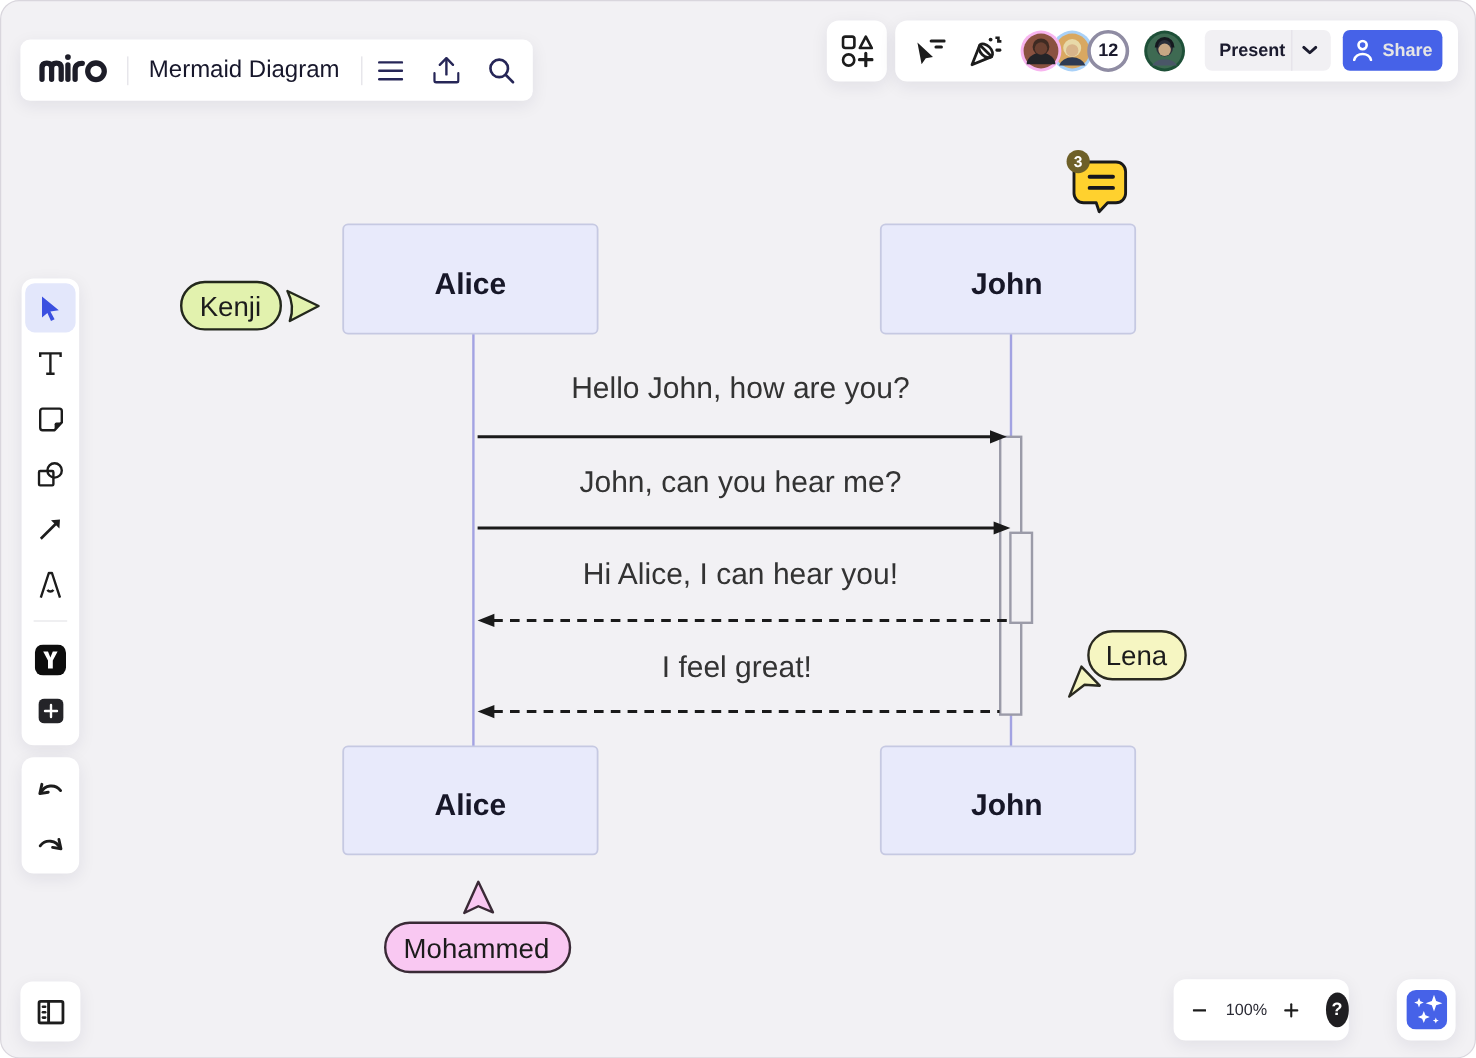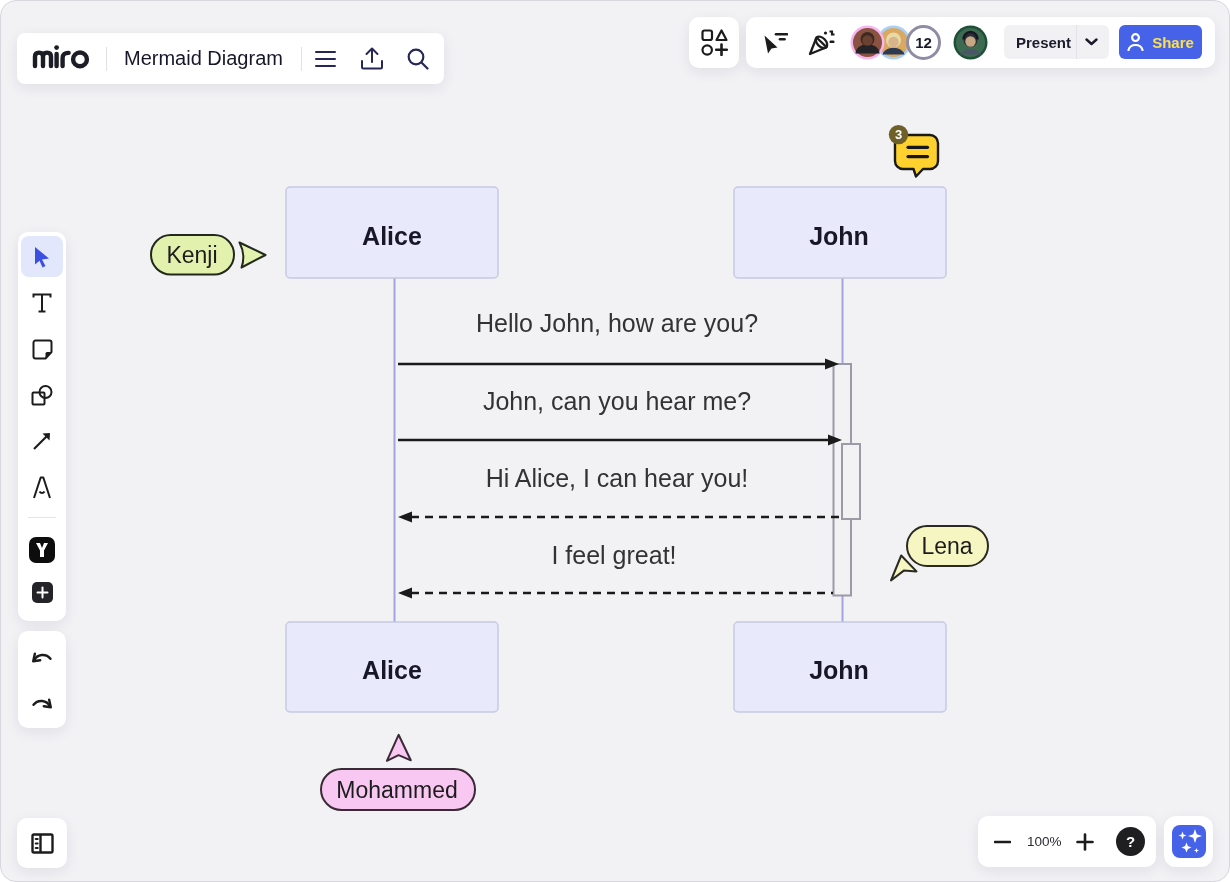--- a/index.html
+++ b/index.html
@@ -12,31 +12,31 @@
   .tl{left:16px;top:32px;width:427px;height:51px;display:flex;align-items:center;border-radius:8px;white-space:nowrap;}
   .vdiv{width:1px;height:24px;background:#E2E0E6;}
   .title{font-size:20px;color:#17172b;margin:0 18px 0 17px;white-space:nowrap;}
   .ticon{width:44px;height:44px;display:flex;align-items:center;justify-content:center;}
   
   .apps{left:688px;top:16px;width:50px;height:51px;display:flex;align-items:center;justify-content:center;}
   .tr{left:745px;top:16px;width:469px;height:51px;}
   .tr > *{position:absolute;}
   .avatar{border-radius:50%;}
   .pill-btn{height:34px;border-radius:6px;background:#F1F0F3;display:flex;align-items:center;}
-  .share{height:34px;border-radius:6px;background:#4662E8;display:flex;align-items:center;justify-content:center;color:#fde047;font-weight:700;font-size:15px;}
+  .share{height:34px;border-radius:6px;background:#4662E8;display:flex;align-items:center;justify-content:center;color:#e5e5e5;font-weight:700;font-size:15px;}
   
   .ltool{left:17px;top:231px;width:48px;height:389px;display:flex;flex-direction:column;align-items:center;}
   .litem{width:48px;height:46px;display:flex;align-items:center;justify-content:center;flex:0 0 auto;}
   .lsel{width:42px;height:41px;margin-top:4px;border-radius:8px;background:#E3E7FB;display:flex;align-items:center;justify-content:center;}
   .undo{left:17px;top:630px;width:48px;height:97px;display:flex;flex-direction:column;align-items:center;}
   .undo svg:first-child{margin-top:18px;}
   .undo svg:last-child{margin-top:29px;}
   .frames{left:16px;top:817px;width:50px;height:50px;display:flex;align-items:center;justify-content:center;}
   
-  .zoombar{left:977px;top:815px;width:178px;height:51px;display:flex;align-items:center;}
+  .zoombar{left:977px;top:815px;width:146px;height:51px;display:flex;align-items:center;}
   .ai{left:1163px;top:815px;width:49px;height:51px;display:flex;align-items:center;justify-content:center;border-radius:12px;}
 </style>
 </head>
 <body>
 <div class="app">
 
 <svg class="diagram" width="1230" height="882" viewBox="0 0 1230 882">
 
   <line x1="393.5" y1="277" x2="393.5" y2="622" stroke="#A3A3E2" stroke-width="2"></line>
   <line x1="841.5" y1="277" x2="841.5" y2="622" stroke="#A3A3E2" stroke-width="2"></line>

